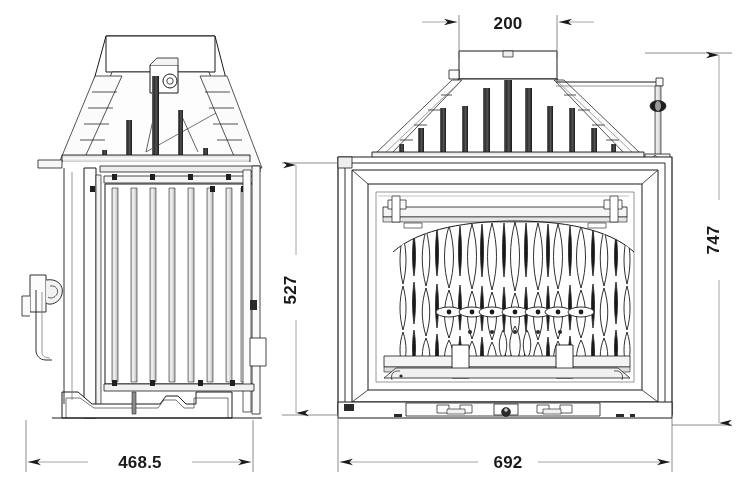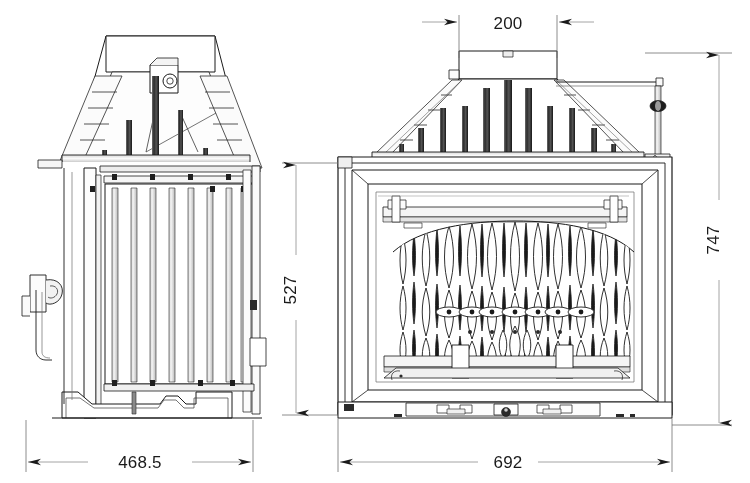--- a/index.html
+++ b/index.html
@@ -12,20 +12,21 @@
     width: 750px;
     height: 483px;
     overflow: hidden;
     font-family: "Liberation Sans", sans-serif;
   }
   #drawing-root {
     position: relative;
     width: 750px;
     height: 483px;
     background: #ffffff;
+    font-weight: bold;
   }
   svg#cad {
     display: block;
     width: 750px;
     height: 483px;
   }
   .dim-text {
     font-family: "Liberation Sans", sans-serif;
     font-size: 17px;
     fill: #1a1a1a;

